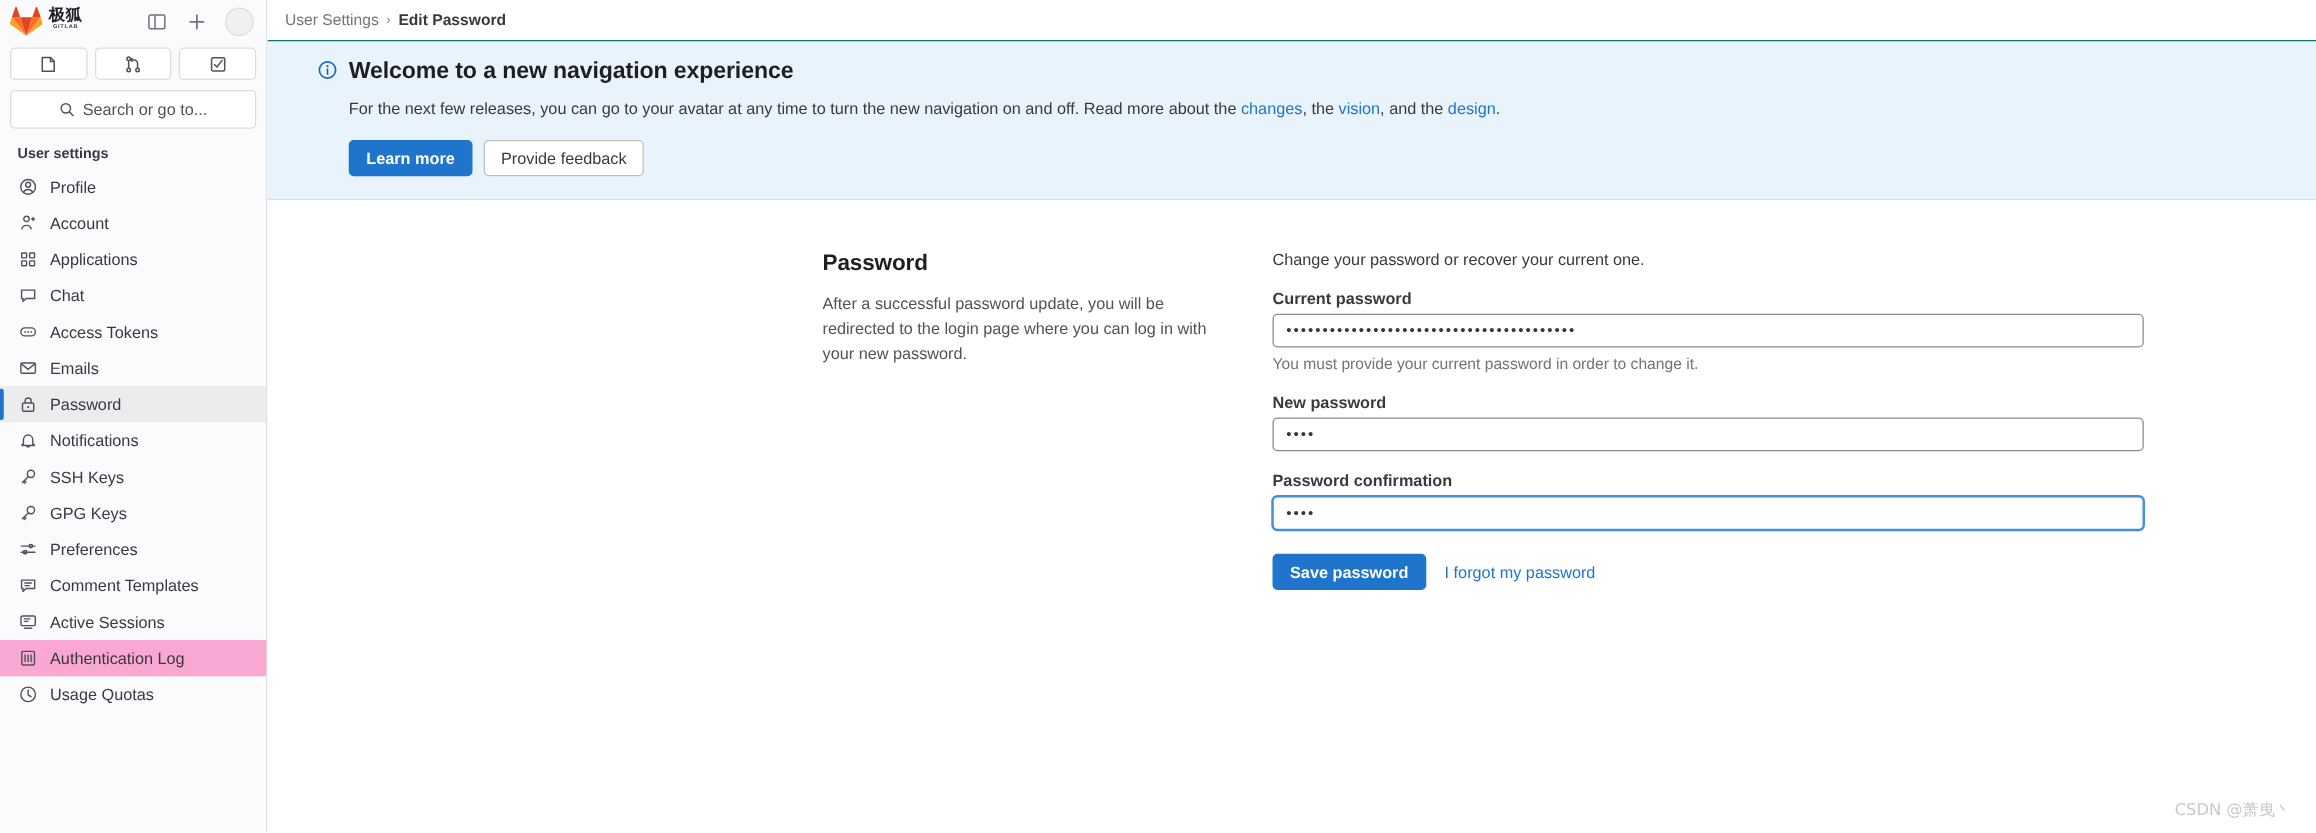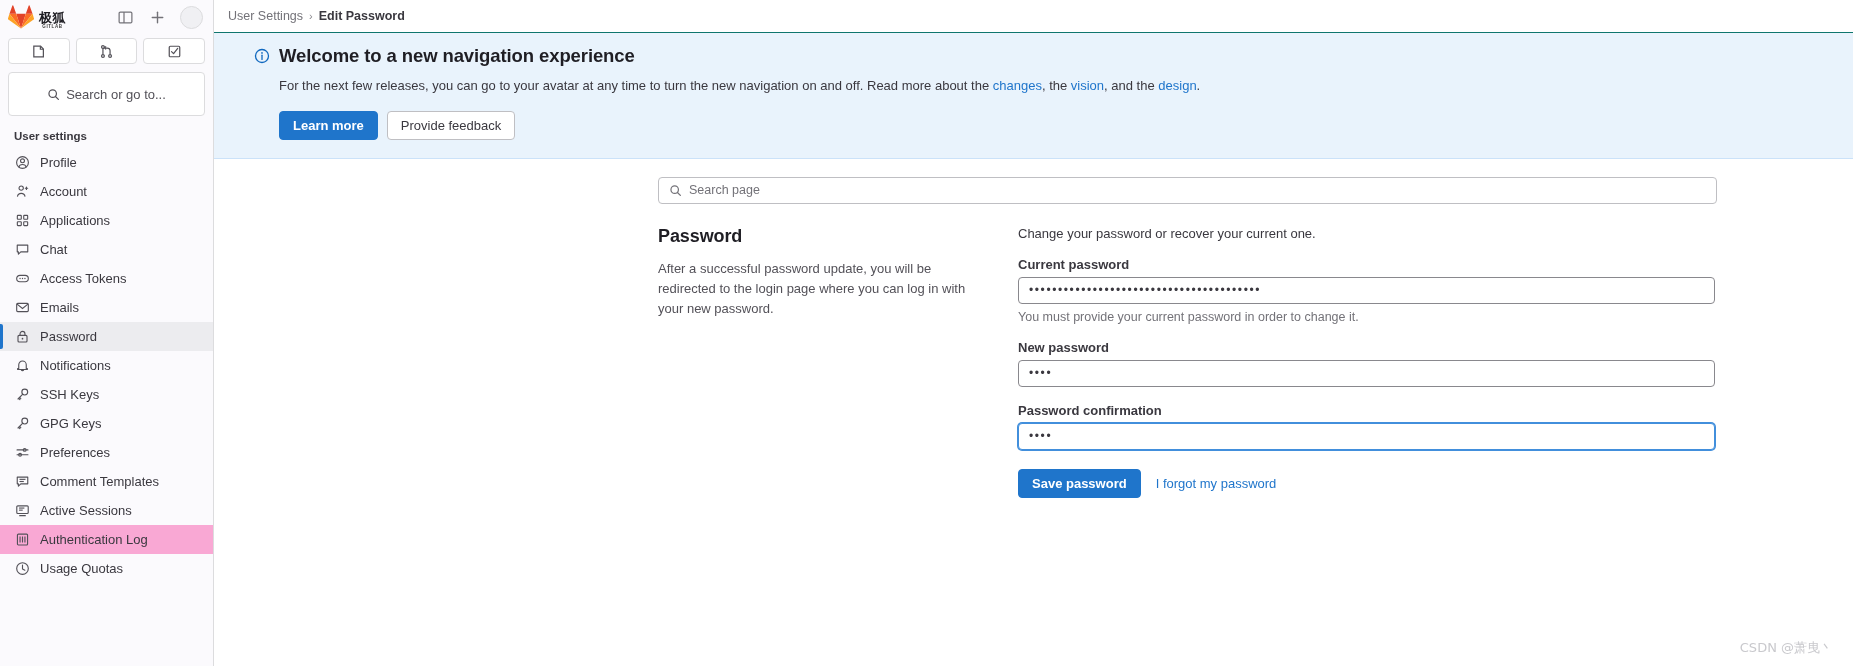--- a/index.html
+++ b/index.html
@@ -20,21 +20,21 @@
     border-right: 1px solid #dcdcde;
     display: flex; flex-direction: column;
     position: relative;
   }
   .sb-top {
     height: 34px;
     display: flex; align-items: center;
     padding: 0 10px 0 8px;
     gap: 6px;
   }
-  .brand { display: flex; align-items: flex-end; gap: 5px; }
+  .brand { display: flex; align-items: flex-start; gap: 5px; }
   .fox-logo { width: 26px; height: 24px; display: block; }
   .brand-text {
     display: flex; flex-direction: column; align-items: center;
     line-height: 1;
   }
   .brand-cn {
     font-size: 13px; font-weight: bold; color: #1f1e24;
     letter-spacing: 0.5px;
   }
   .brand-sub {
@@ -63,21 +63,21 @@
   .sb-tab {
     flex: 1; height: 26px;
     background: #fff;
     border: 1px solid #dcdcde;
     border-radius: 4px;
     display: flex; align-items: center; justify-content: center;
     color: #535158; cursor: pointer;
   }
   .sb-search {
     margin: 8px 8px 0 8px;
-    height: 44px;
+    height: 31px;
     background: #fff;
     border: 1px solid #dcdcde;
     border-radius: 4px;
     display: flex; align-items: center; justify-content: center;
     gap: 6px;
     font-size: 13px; color: #535158;
     cursor: pointer;
   }
   .sb-section-title {
     font-size: 11.5px; font-weight: bold; color: #3a383f;
@@ -487,27 +487,20 @@
         <div class="banner-btns">
           <div class="btn btn-primary">Learn more</div>
           <div class="btn btn-secondary">Provide feedback</div>
         </div>
       </div>
     </section>
 
     <div class="content">
       <div class="content-wrap">
 
-        <div class="search-page">
-          <svg width="13" height="13" viewBox="0 0 16 16" fill="none" stroke="#737278" stroke-width="1.5">
-            <circle cx="7" cy="7" r="4.6"></circle>
-              <line x1="10.4" y1="10.4" x2="14" y2="14" stroke-linecap="round"></line>
-          </svg>
-          <span>Search page</span>
-        </div>
 
         <div class="settings-row">
           <div class="settings-left">
             <h2>Password</h2>
             <p>After a successful password update, you will be redirected to the login page where you can log in with your new password.</p>
           </div>
 
           <div class="settings-right">
             <div class="form-intro">Change your password or recover your current one.</div>
 

